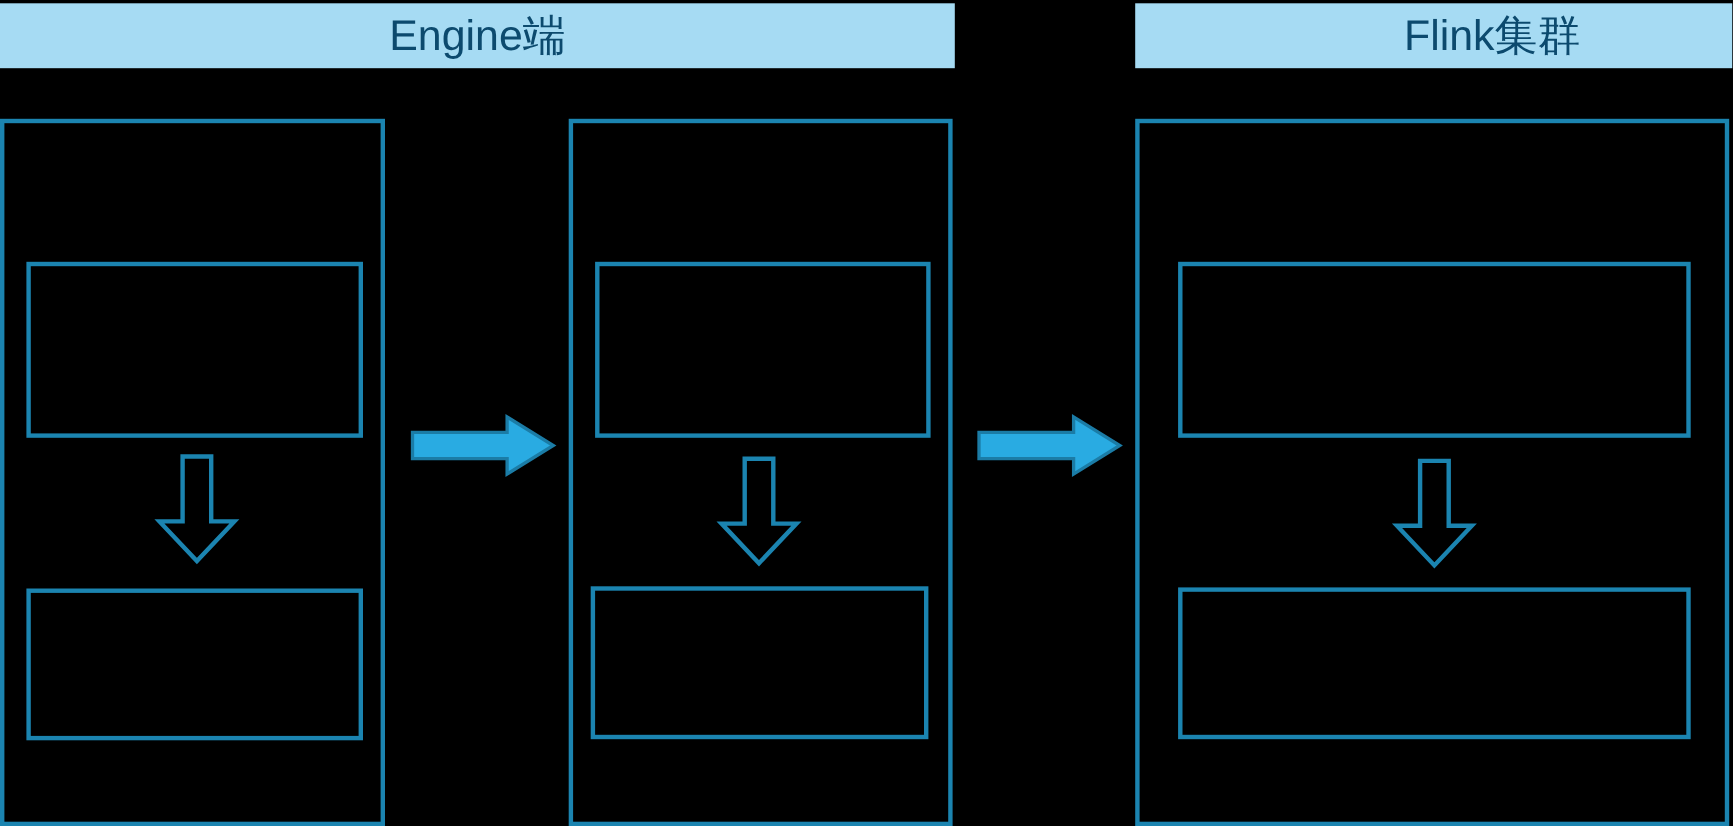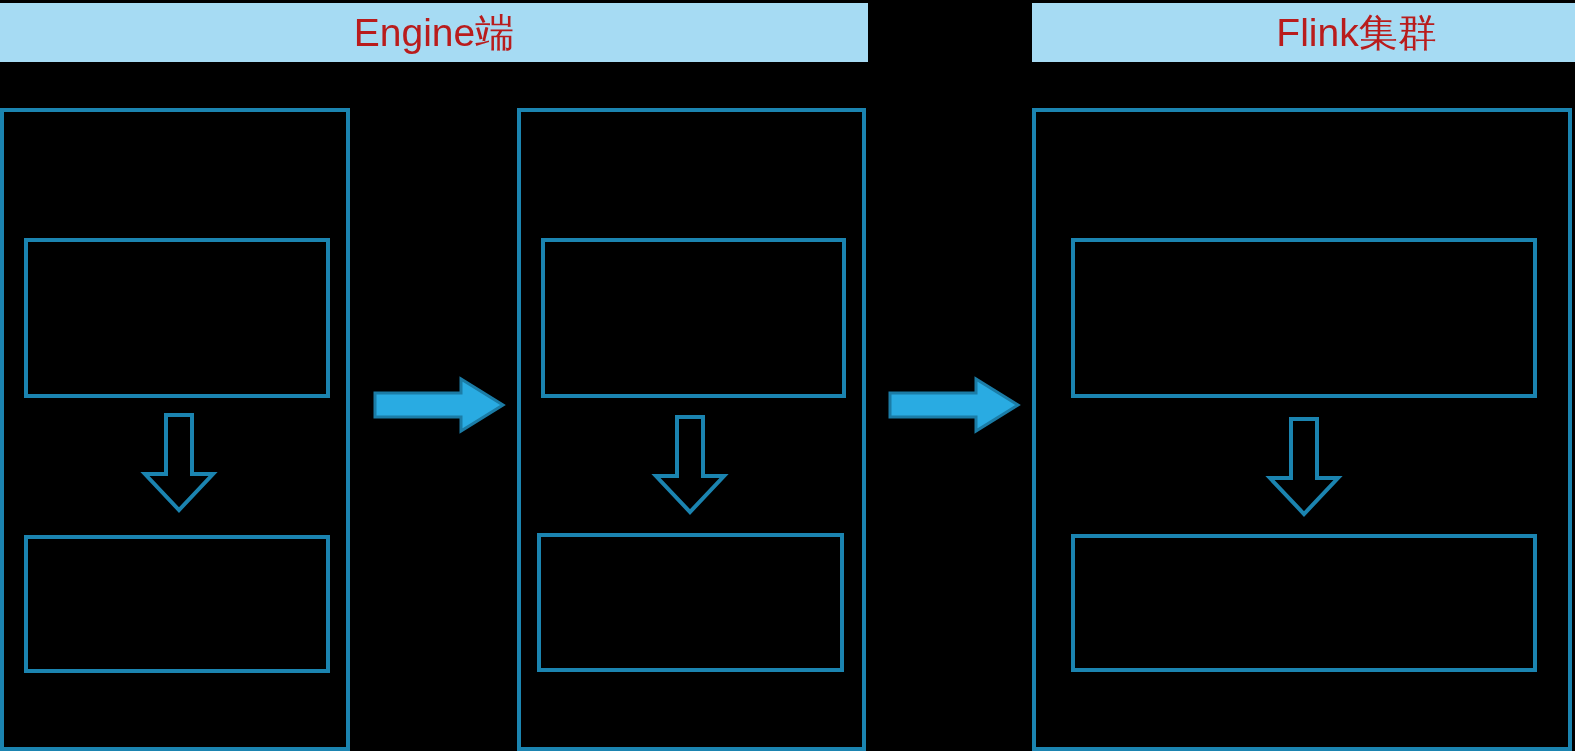--- a/index.html
+++ b/index.html
@@ -19,21 +19,21 @@
     overflow: hidden;
   }
 
   
   .header-bar {
     position: absolute;
     background: #A6DBF3;
     display: flex;
     align-items: center;
     justify-content: center;
-    color: #b91c1c;
+    color: #0c4a6e;
     font-size: 39px;
     line-height: 1;
     letter-spacing: 0px;
     white-space: nowrap;
   }
   #header-engine {
     left: 0px;
     top: 3px;
     width: 868px;
     height: 59px;

